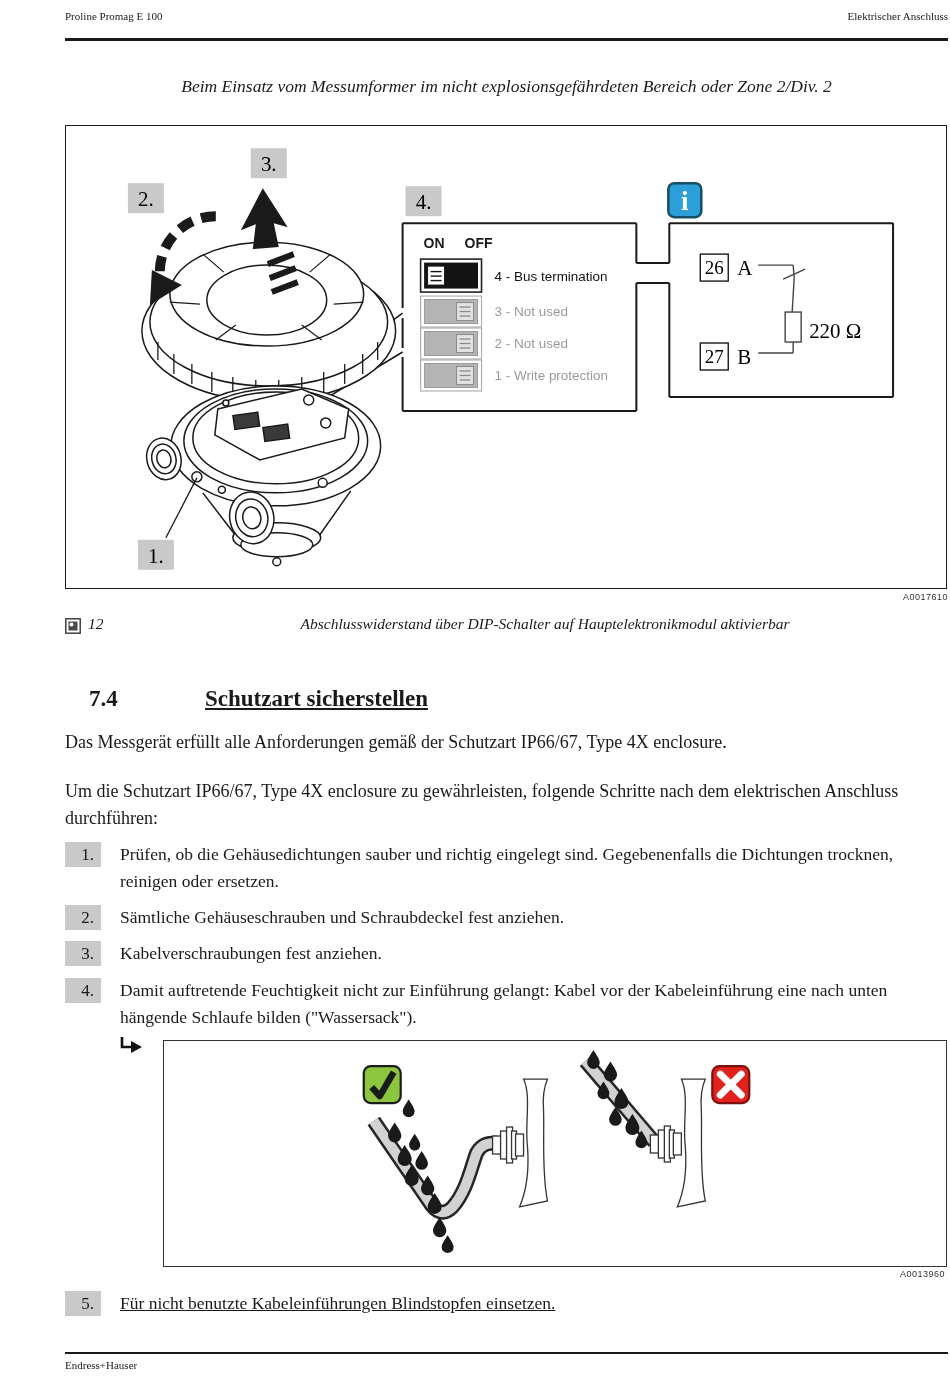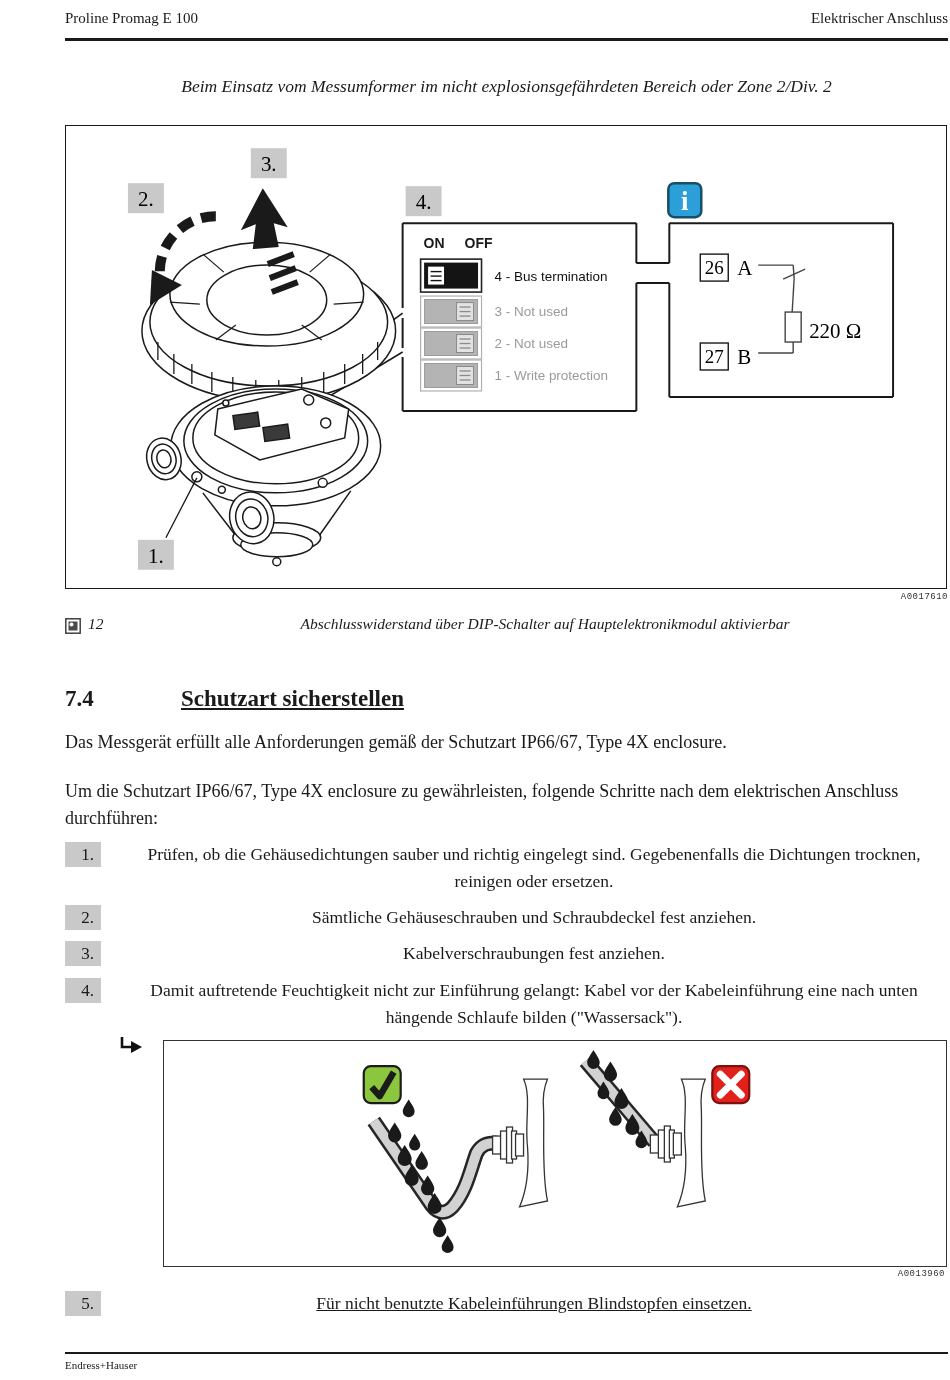--- a/index.html
+++ b/index.html
@@ -1,32 +1,32 @@
 <!DOCTYPE html>
 <html><head>
 <meta charset="utf-8">
 <style>
   html,body{margin:0;padding:0;}
   body{width:950px;height:1380px;background:#ffffff;position:relative;
        font-family:"Liberation Serif",serif;color:#1a1a1a;overflow:hidden;}
   .abs{position:absolute;}
   .serif{font-family:"Liberation Serif",serif;}
   .sans{font-family:"Liberation Sans",sans-serif;}
-  .mono{font-family:Liberation Mono, monospace;}
-  .hdr{font-size:15px;top:10px;}
+  .mono{font-family:Liberation Sans, sans-serif;}
+  .hdr{font-size:11px;top:10px;}
   .rule{left:65px;width:883px;background:#1a1a1a;}
   .intro{left:65px;top:76px;width:883px;font-size:17.5px;font-style:italic;text-align:center;}
   .figbox{left:65px;top:125px;width:880px;height:462px;border:1.5px solid #1a1a1a;background:#fff;}
   .figcode{font-size:9px;color:#333;text-align:right;letter-spacing:0.5px;}
   .caption{top:615px;font-size:15.5px;font-style:italic;}
-  .h2{top:686px;font-size:23px;font-weight:bold;}
+  .h2{top:686px;font-size:23px;font-weight:bold;margin-left:24px;}
   .para{left:65px;width:883px;font-size:18px;line-height:27px;}
   .stepnum{left:65px;width:36px;height:25px;background:#c9c9c9;font-size:17px;
            text-align:right;padding-right:7px;box-sizing:border-box;line-height:25px;}
-  .steptxt{left:120px;width:828px;font-size:17.5px;line-height:27px;text-align:center;}
+  .steptxt{left:120px;width:828px;font-size:17.5px;line-height:27px;}
   .fig2box{left:163px;top:1040px;width:782px;height:225px;border:1.5px solid #333;background:#fff;}
   .ftr{font-size:11px;top:1359px;}
   svg text{user-select:none;}
 </style>
 </head>
 <body>
 
 <div class="abs hdr" style="left:65px;">Proline Promag E 100</div>
 <div class="abs hdr" style="right:2px;width:600px;text-align:right;left:348px;">Elektrischer Anschluss</div>
 <div class="abs rule" style="top:38px;height:2.5px;"></div>

